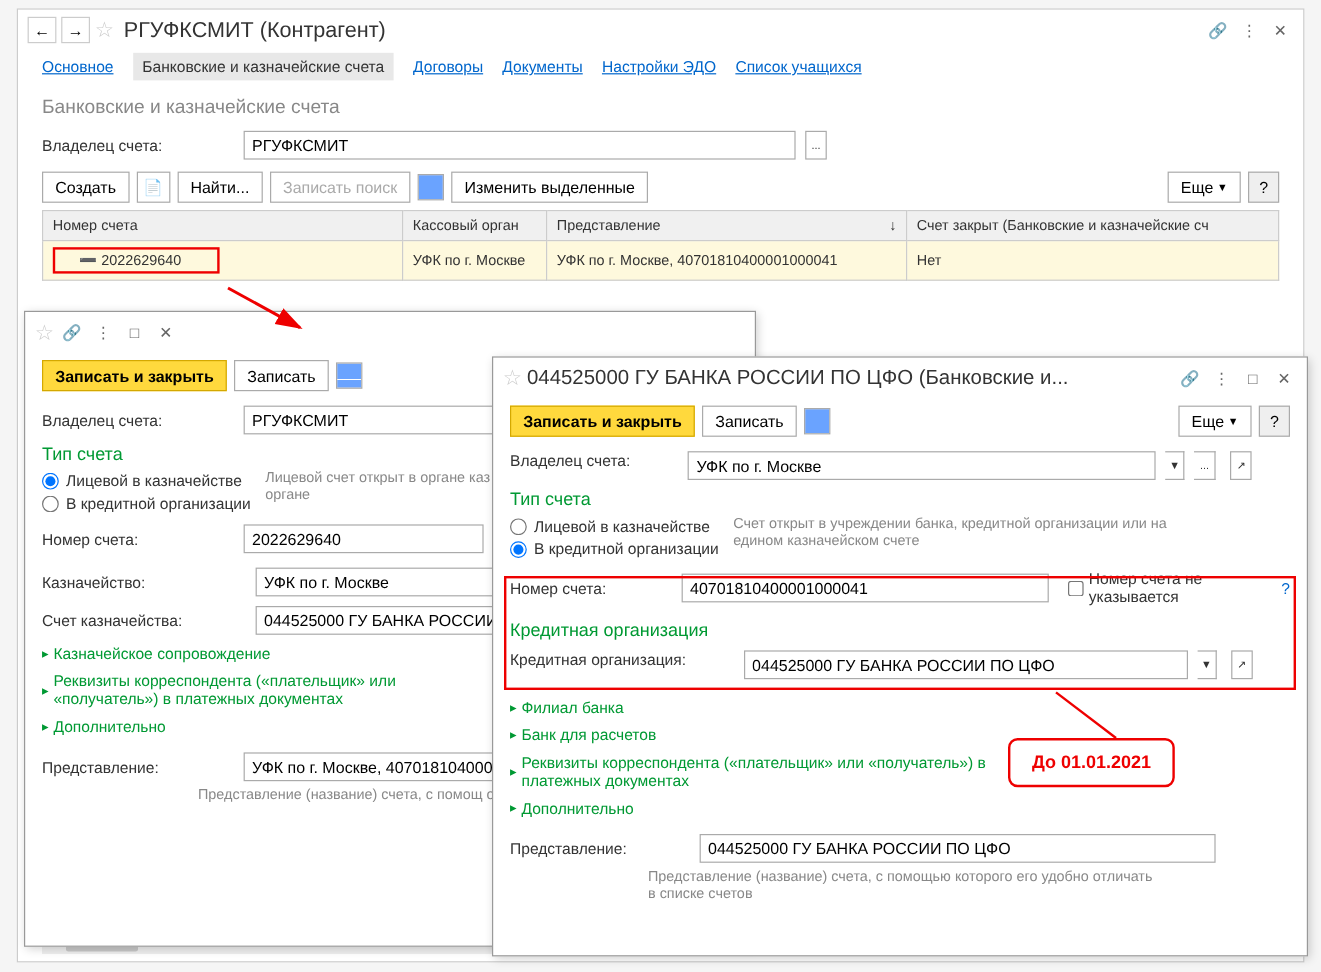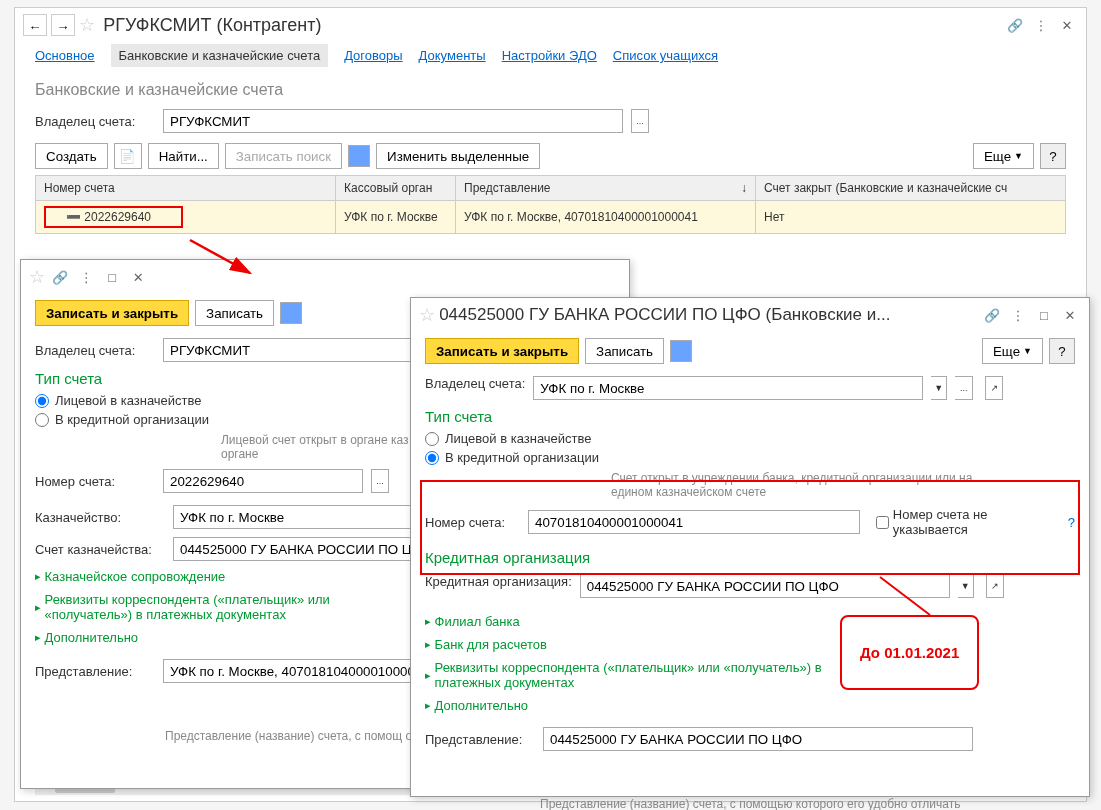--- a/index.html
+++ b/index.html
@@ -9,40 +9,40 @@
 .nav-btn { width: 24px; height: 22px; border: 1px solid #ccc; background: #fff; display: inline-flex; align-items: center; justify-content: center; cursor: pointer; }
 .title-text { font-size: 18px; font-weight: normal; margin-left: 4px; flex: 1; }
 .title-actions { display: flex; gap: 4px; align-items: center; }
 .icon-btn { width: 22px; height: 22px; display: inline-flex; align-items: center; justify-content: center; cursor: pointer; color: #666; }
 .tabs { display: flex; gap: 16px; padding: 2px 20px 8px; border-bottom: 0; }
 .tab { color: #0066cc; text-decoration: underline; cursor: pointer; padding: 4px 0; }
 .tab.active { background: #e8e8e8; color: #333; text-decoration: none; padding: 4px 8px; }
 .section-title { font-size: 16px; color: #888; padding: 6px 20px; }
 .form-row { display: flex; align-items: center; gap: 8px; padding: 4px 20px; }
 .label { min-width: 120px; }
-.input { border: 1px solid #aaa; padding: 3px 6px; background: #fff; height: 24px; }
+.input { border: 1px solid #aaa; padding: 3px 6px; background: #fff; height: 24px; margin-left: 40px; }
 .input-wide { width: 460px; }
 .btn { border: 1px solid #aaa; background: #fff; padding: 4px 10px; cursor: pointer; height: 26px; display: inline-flex; align-items: center; }
 .btn-yellow { background: #ffd93d; border: 1px solid #d4a800; font-weight: bold; }
 .btn.disabled { color: #aaa; }
 .toolbar { display: flex; gap: 6px; padding: 6px 20px; align-items: center; }
 .toolbar .spacer { flex: 1; }
 .table { border: 1px solid #ccc; margin: 0 20px; border-collapse: collapse; width: calc(100% - 40px); }
 .table th { background: #f0f0f0; border: 1px solid #ccc; padding: 5px 8px; text-align: left; font-weight: normal; font-size: 12px; }
 .table td { border: 1px solid #ccc; padding: 5px 8px; font-size: 12px; background: #fef9dd; margin-left: 16px; }
 .sub-window { position: absolute; background: #fff; border: 1px solid #999; box-shadow: 2px 2px 8px rgba(0,0,0,0.2); }
 .sub-title { display: flex; align-items: center; padding: 6px 8px; gap: 4px; }
 .green-h { color: #009933; font-size: 15px; padding: 4px 0; }
 .radio-row { display: flex; align-items: center; gap: 6px; padding: 2px 0; }
 .radio { width: 14px; height: 14px; }
-.hint { color: #888; font-size: 12px; margin-top: 42px; }
+.hint { color: #888; font-size: 12px; }
 .expand-link { color: #009933; cursor: pointer; padding: 4px 0; display: flex; align-items: center; gap: 4px; }
 .chevron { color: #009933; font-size: 11px; }
 .red-box { border: 2px solid #e00; position: absolute; pointer-events: none; }
-.red-callout { position: absolute; border: 2px solid #e00; border-radius: 8px; background: #fff; padding: 27px 18px; color: #e00; font-weight: bold; font-size: 15px; }
+.red-callout { position: absolute; border: 2px solid #e00; border-radius: 8px; background: #fff; padding: 10px 18px; color: #e00; font-weight: bold; font-size: 15px; }
 .red-arrow { position: absolute; }
 .dots { width: 18px; height: 24px; border: 1px solid #aaa; display: inline-flex; align-items: center; justify-content: center; font-size: 9px; cursor: pointer; background: #fff; }
 .drop { width: 16px; height: 24px; border: 1px solid #aaa; border-left: 0; display: inline-flex; align-items: center; justify-content: center; cursor: pointer; background: #fff; font-size: 9px; }
 .q-btn { width: 26px; height: 26px; border: 1px solid #aaa; display: inline-flex; align-items: center; justify-content: center; cursor: pointer; }
 .star { color: #ccc; font-size: 18px; }
 .sort-arrow { float: right; }
 .list-icon { display: inline-block; width: 22px; height: 22px; border: 1px solid #aaa; background: linear-gradient(#6aa3ff 0 33%, #fff 33% 34%, #6aa3ff 34% 66%, #fff 66% 67%, #6aa3ff 67% 100%); }
 .scrollbar-h { height: 16px; background: #eee; margin: 0 20px; display: flex; align-items: center; }
 .scrollbar-thumb { height: 12px; width: 60px; background: #c8c8c8; margin-left: 20px; border-radius: 2px; }
 svg { display: block; }

